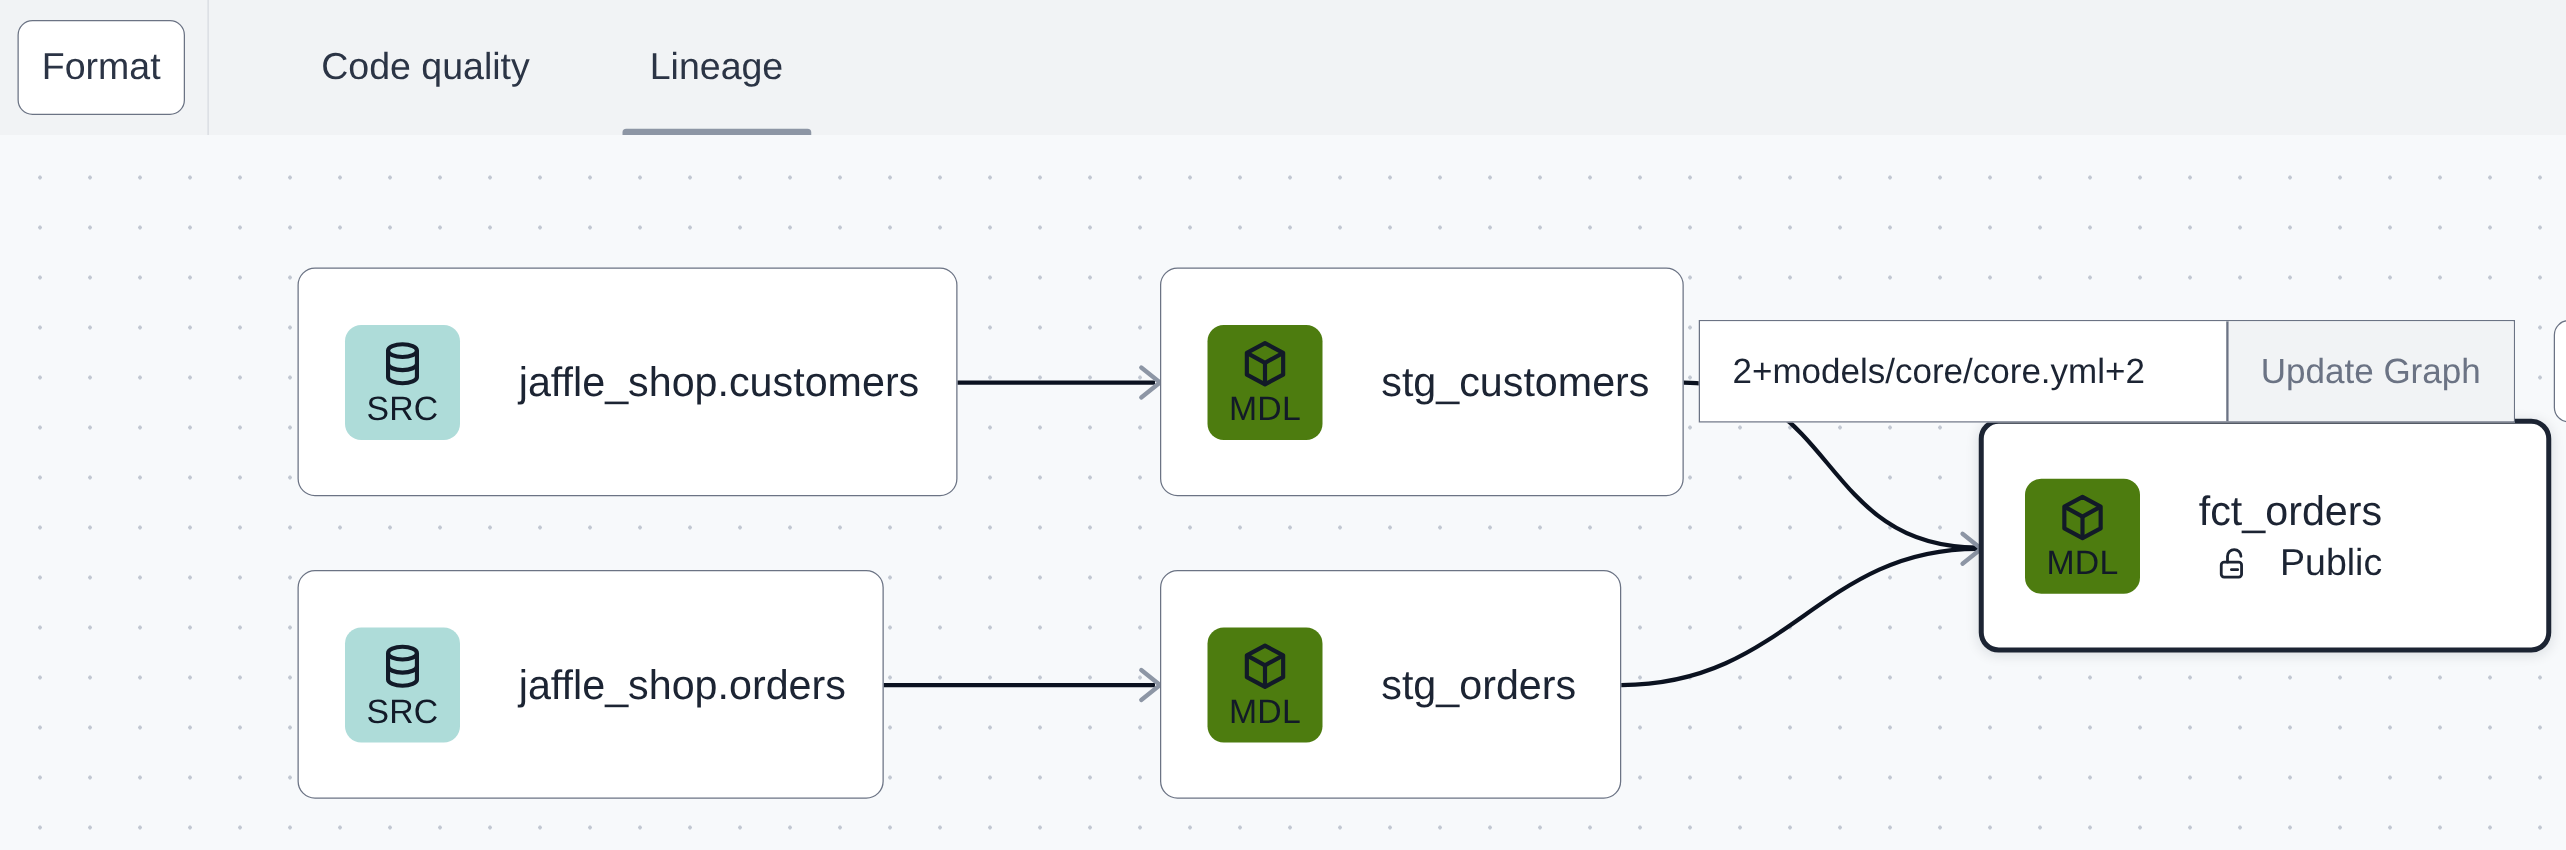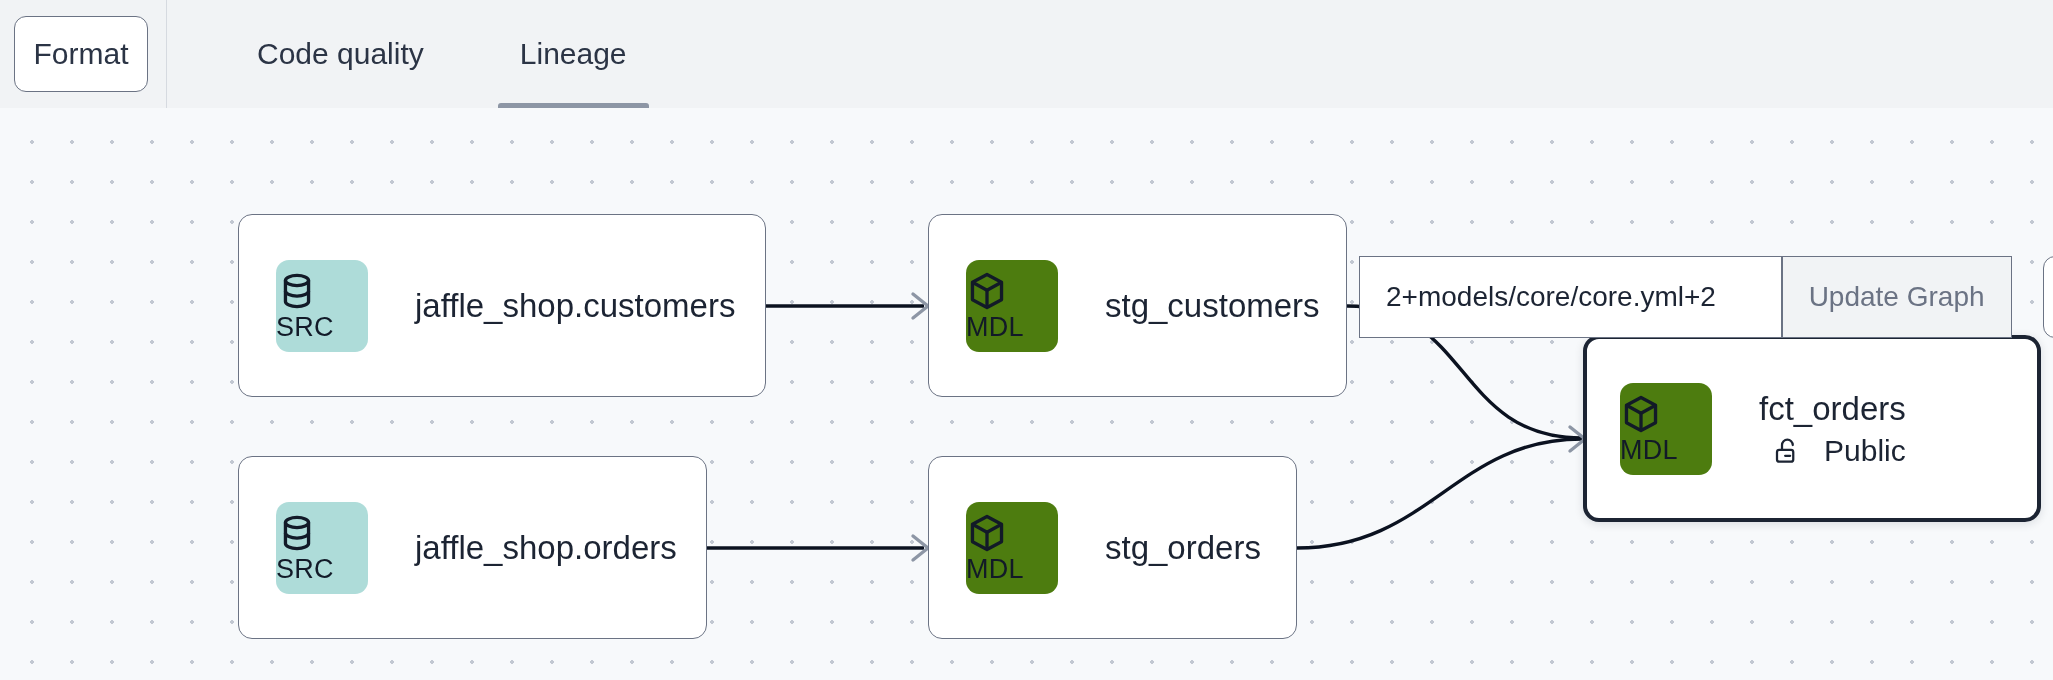--- a/index.html
+++ b/index.html
@@ -113,21 +113,21 @@
   .node.selected{
     border:4px solid #1C2433;
     border-radius:16px;
     box-shadow:0 2px 10px rgba(20,28,45,.12);
     z-index:5;
   }
   .badge{
     width:92px; height:92px;
     border-radius:13px;
     display:flex; flex-direction:column;
-    justify-content:center;
+    align-items:center; justify-content:center;
     flex:0 0 auto;
     margin-left:37px;
     gap:1px;
   }
   .badge.src{ background:#AEDCD9; }
   .badge.mdl{ background:#4d7c0f; }
   .badge .badge-label{
     font-size:27px; line-height:28px; color:#121A28;
     font-family:"Liberation Sans", sans-serif;
     letter-spacing:.2px;

